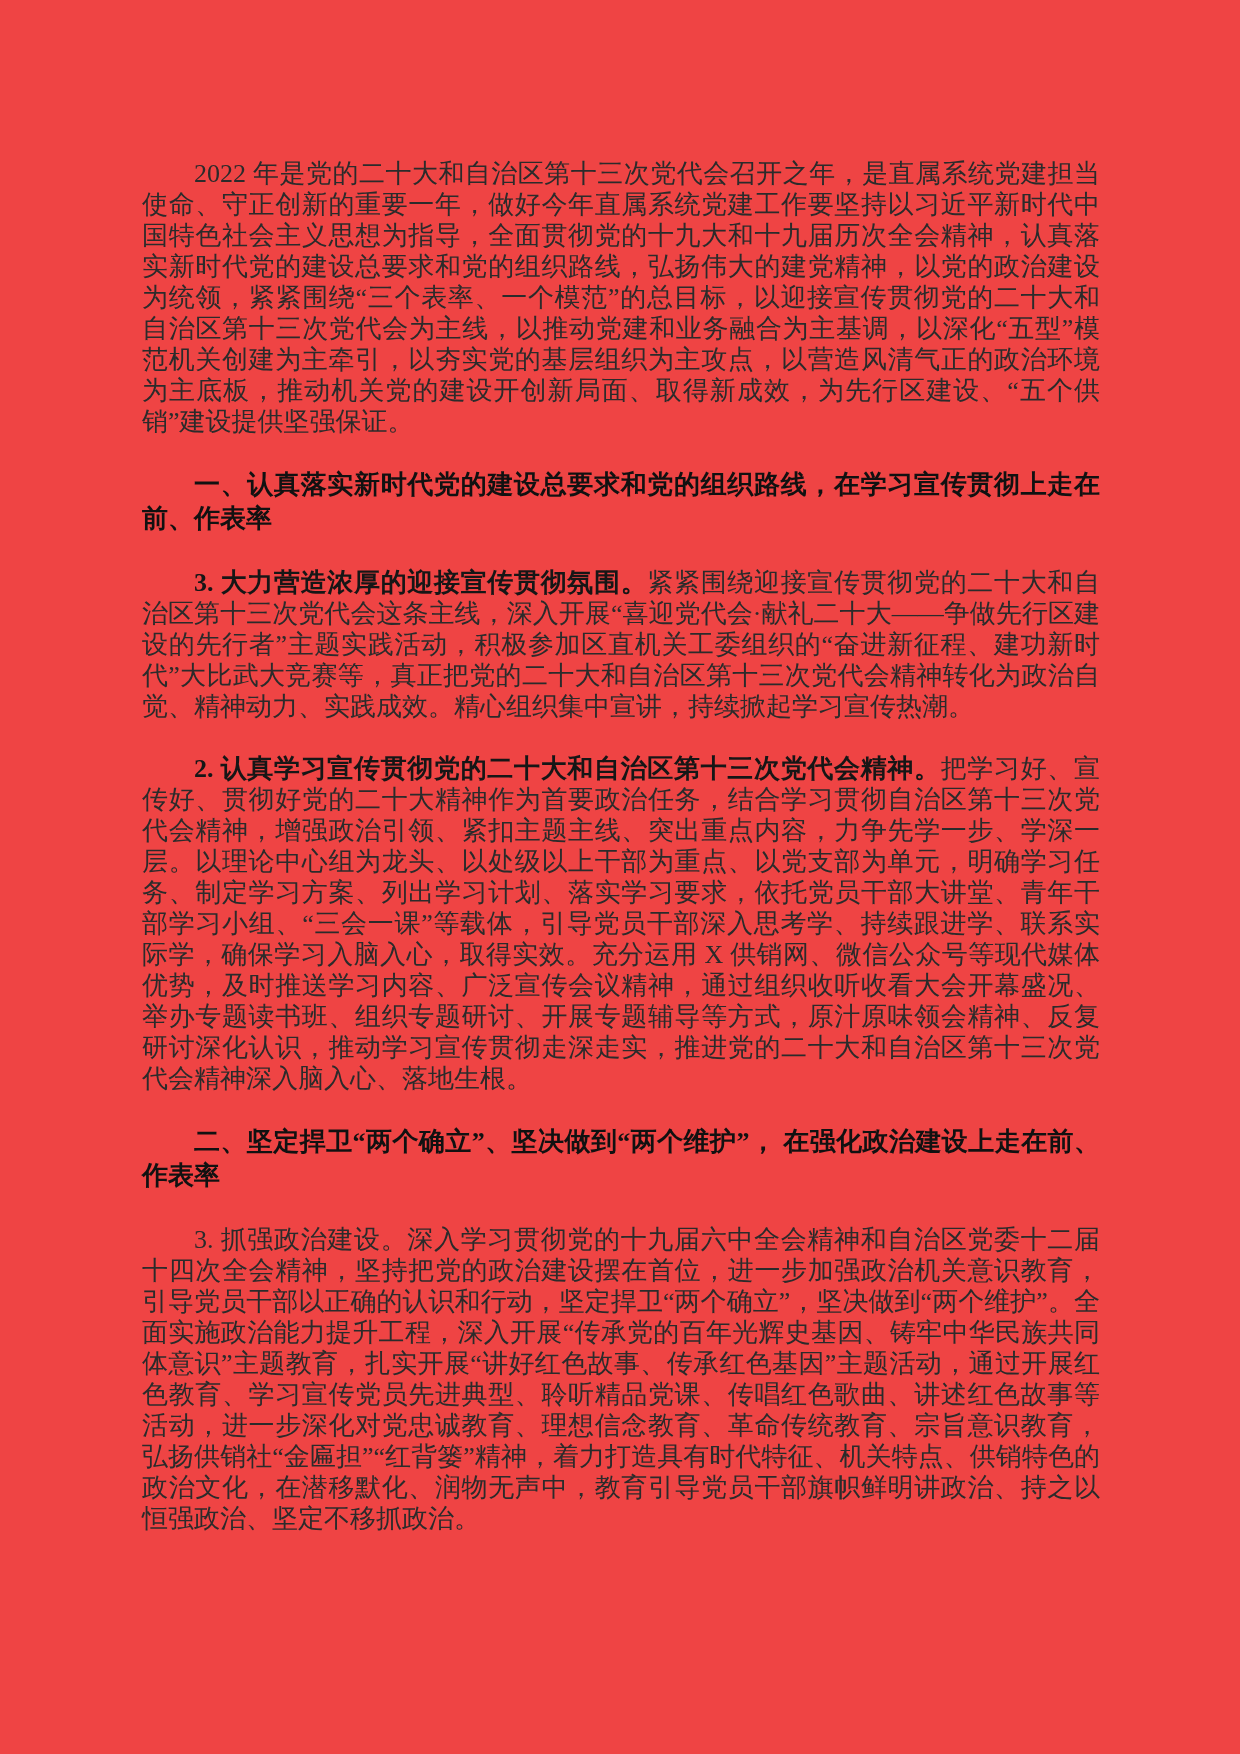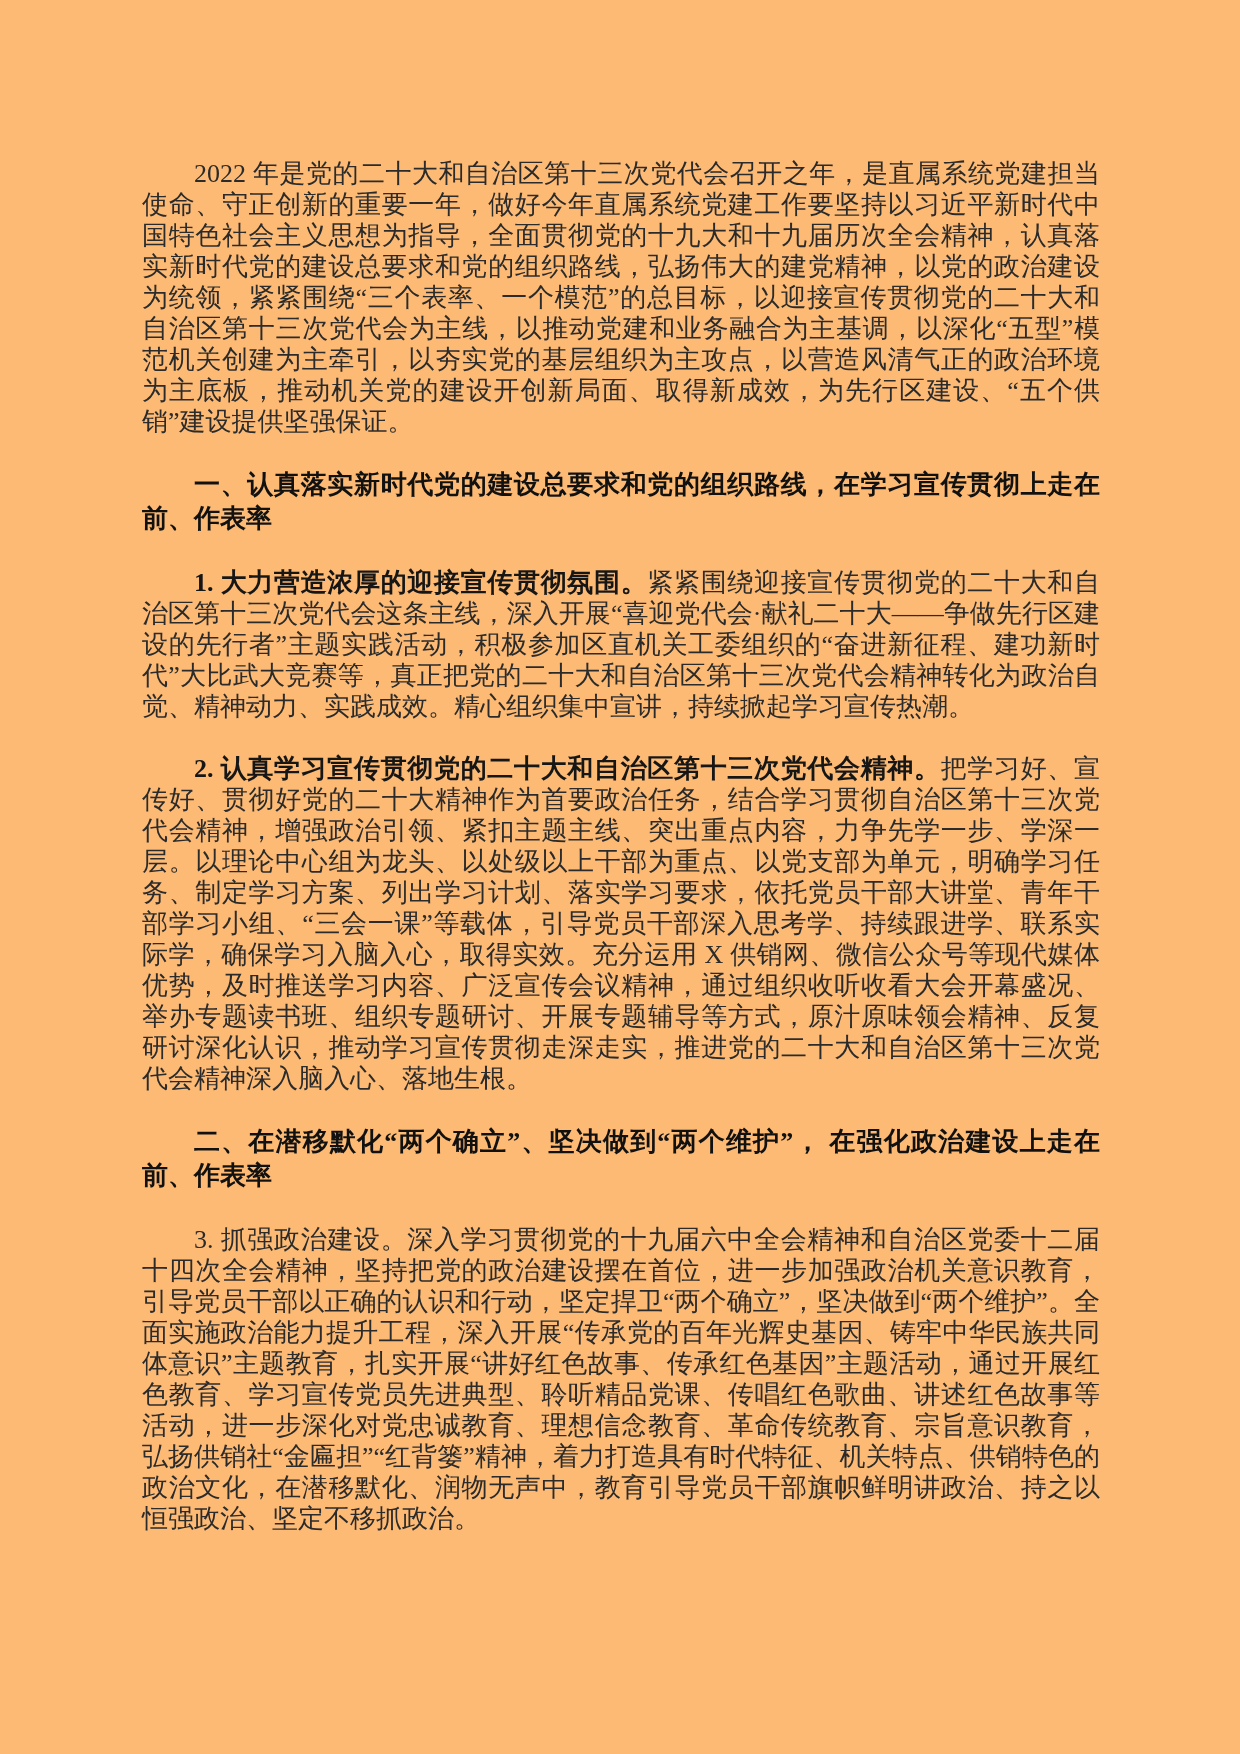--- a/index.html
+++ b/index.html
@@ -11,21 +11,21 @@
     width: 1240px;
     height: 1754px;
     font-family: "Liberation Serif", "DejaVu Serif", serif;
   }
   .page {
     box-sizing: border-box;
     width: 1240px;
     height: 1754px;
     padding: 158px 140px 40px 142px;
     overflow: hidden;
-    background: #fdba74;
+    background: #ef4444;
   }
   .body-para {
     margin: 0 0 31px 0;
     font-size: 26px;
     line-height: 31px;
     color: #2b2b2b;
     text-align: justify;
     text-justify: inter-ideograph;
     text-indent: 2em;
     word-break: break-all;
@@ -48,21 +48,21 @@
 </style>
 </head>
 <body>
 
 <main class="page">
 
   <p class="body-para">2022 年是党的二十大和自治区第十三次党代会召开之年，是直属系统党建担当使命、守正创新的重要一年，做好今年直属系统党建工作要坚持以习近平新时代中国特色社会主义思想为指导，全面贯彻党的十九大和十九届历次全会精神，认真落实新时代党的建设总要求和党的组织路线，弘扬伟大的建党精神，以党的政治建设为统领，紧紧围绕“三个表率、一个模范”的总目标，以迎接宣传贯彻党的二十大和自治区第十三次党代会为主线，以推动党建和业务融合为主基调，以深化“五型”模范机关创建为主牵引，以夯实党的基层组织为主攻点，以营造风清气正的政治环境为主底板，推动机关党的建设开创新局面、取得新成效，为先行区建设、“五个供销”建设提供坚强保证。</p>
 
   <h2 class="section-heading">一、认真落实新时代党的建设总要求和党的组织路线，在学习宣传贯彻上走在前、作表率</h2>
 
-  <p class="body-para"><strong class="para-lead">1. 大力营造浓厚的迎接宣传贯彻氛围。</strong><span>紧紧围绕迎接宣传贯彻党的二十大和自治区第十三次党代会这条主线，深入开展“喜迎党代会·献礼二十大——争做先行区建设的先行者”主题实践活动，积极参加区直机关工委组织的“奋进新征程、建功新时代”大比武大竞赛等，真正把党的二十大和自治区第十三次党代会精神转化为政治自觉、精神动力、实践成效。精心组织集中宣讲，持续掀起学习宣传热潮。</span></p>
+  <p class="body-para"><strong class="para-lead">3. 大力营造浓厚的迎接宣传贯彻氛围。</strong><span>紧紧围绕迎接宣传贯彻党的二十大和自治区第十三次党代会这条主线，深入开展“喜迎党代会·献礼二十大——争做先行区建设的先行者”主题实践活动，积极参加区直机关工委组织的“奋进新征程、建功新时代”大比武大竞赛等，真正把党的二十大和自治区第十三次党代会精神转化为政治自觉、精神动力、实践成效。精心组织集中宣讲，持续掀起学习宣传热潮。</span></p>
 
   <p class="body-para"><strong class="para-lead">2. 认真学习宣传贯彻党的二十大和自治区第十三次党代会精神。</strong><span>把学习好、宣传好、贯彻好党的二十大精神作为首要政治任务，结合学习贯彻自治区第十三次党代会精神，增强政治引领、紧扣主题主线、突出重点内容，力争先学一步、学深一层。以理论中心组为龙头、以处级以上干部为重点、以党支部为单元，明确学习任务、制定学习方案、列出学习计划、落实学习要求，依托党员干部大讲堂、青年干部学习小组、“三会一课”等载体，引导党员干部深入思考学、持续跟进学、联系实际学，确保学习入脑入心，取得实效。充分运用 X 供销网、微信公众号等现代媒体优势，及时推送学习内容、广泛宣传会议精神，通过组织收听收看大会开幕盛况、举办专题读书班、组织专题研讨、开展专题辅导等方式，原汁原味领会精神、反复研讨深化认识，推动学习宣传贯彻走深走实，推进党的二十大和自治区第十三次党代会精神深入脑入心、落地生根。</span></p>
 
-  <h2 class="section-heading">二、在潜移默化“两个确立”、坚决做到“两个维护”， 在强化政治建设上走在前、作表率</h2>
+  <h2 class="section-heading">二、坚定捍卫“两个确立”、坚决做到“两个维护”， 在强化政治建设上走在前、作表率</h2>
 
   <p class="body-para">3. 抓强政治建设。深入学习贯彻党的十九届六中全会精神和自治区党委十二届十四次全会精神，坚持把党的政治建设摆在首位，进一步加强政治机关意识教育，引导党员干部以正确的认识和行动，坚定捍卫“两个确立”，坚决做到“两个维护”。全面实施政治能力提升工程，深入开展“传承党的百年光辉史基因、铸牢中华民族共同体意识”主题教育，扎实开展“讲好红色故事、传承红色基因”主题活动，通过开展红色教育、学习宣传党员先进典型、聆听精品党课、传唱红色歌曲、讲述红色故事等活动，进一步深化对党忠诚教育、理想信念教育、革命传统教育、宗旨意识教育，弘扬供销社“金匾担”“红背篓”精神，着力打造具有时代特征、机关特点、供销特色的政治文化，在潜移默化、润物无声中，教育引导党员干部旗帜鲜明讲政治、持之以恒强政治、坚定不移抓政治。</p>
 
 </main>
 
 </body></html>

